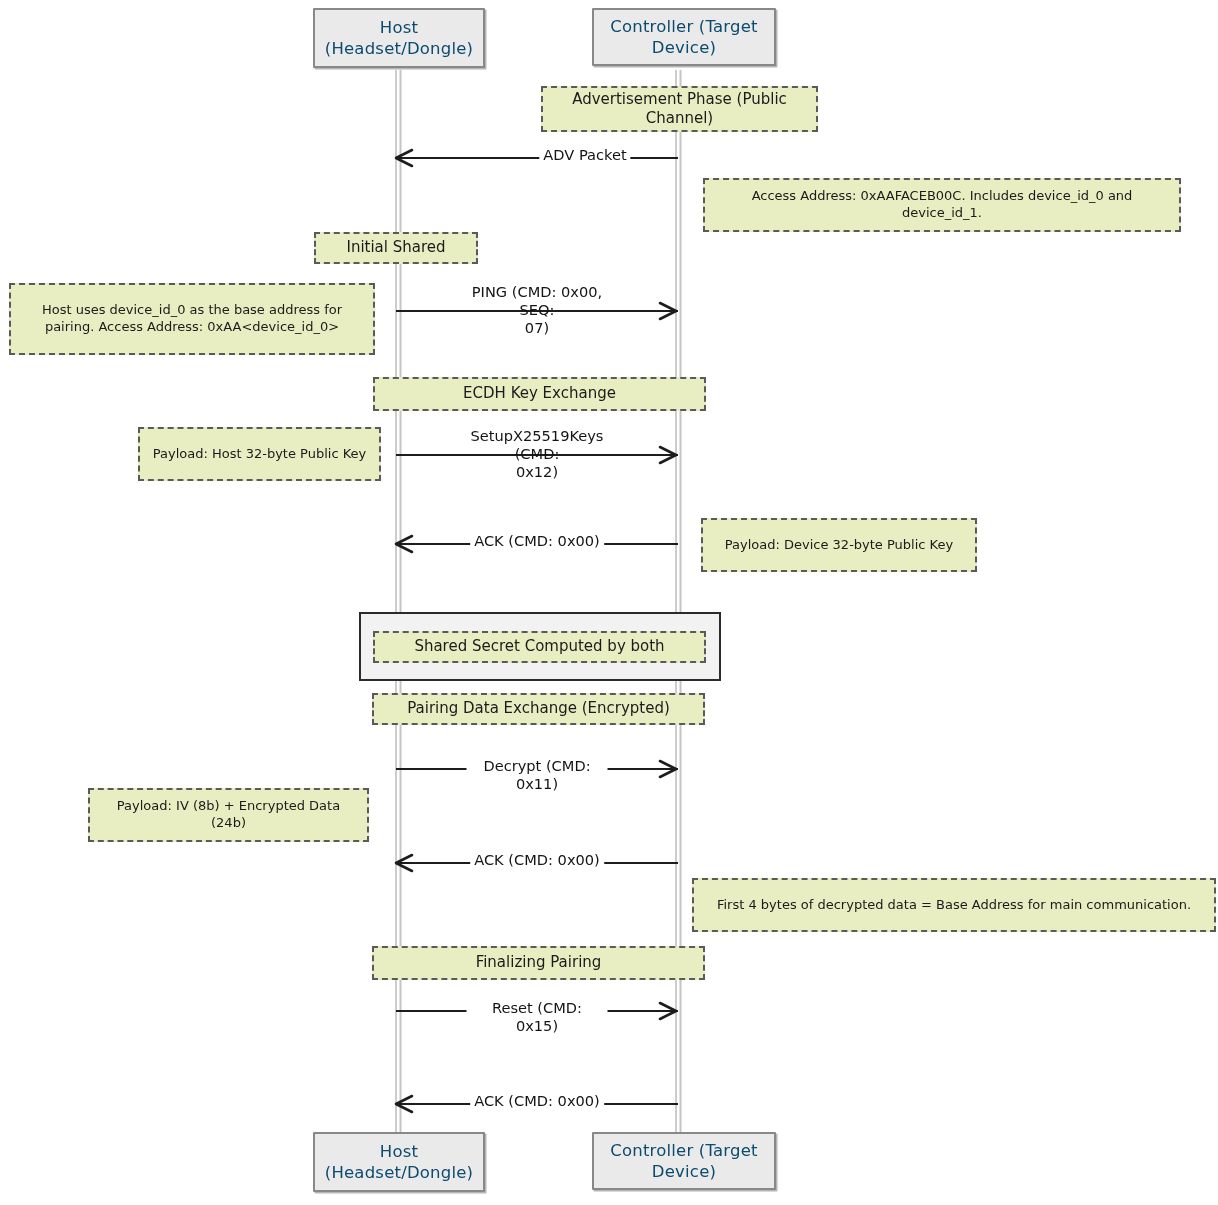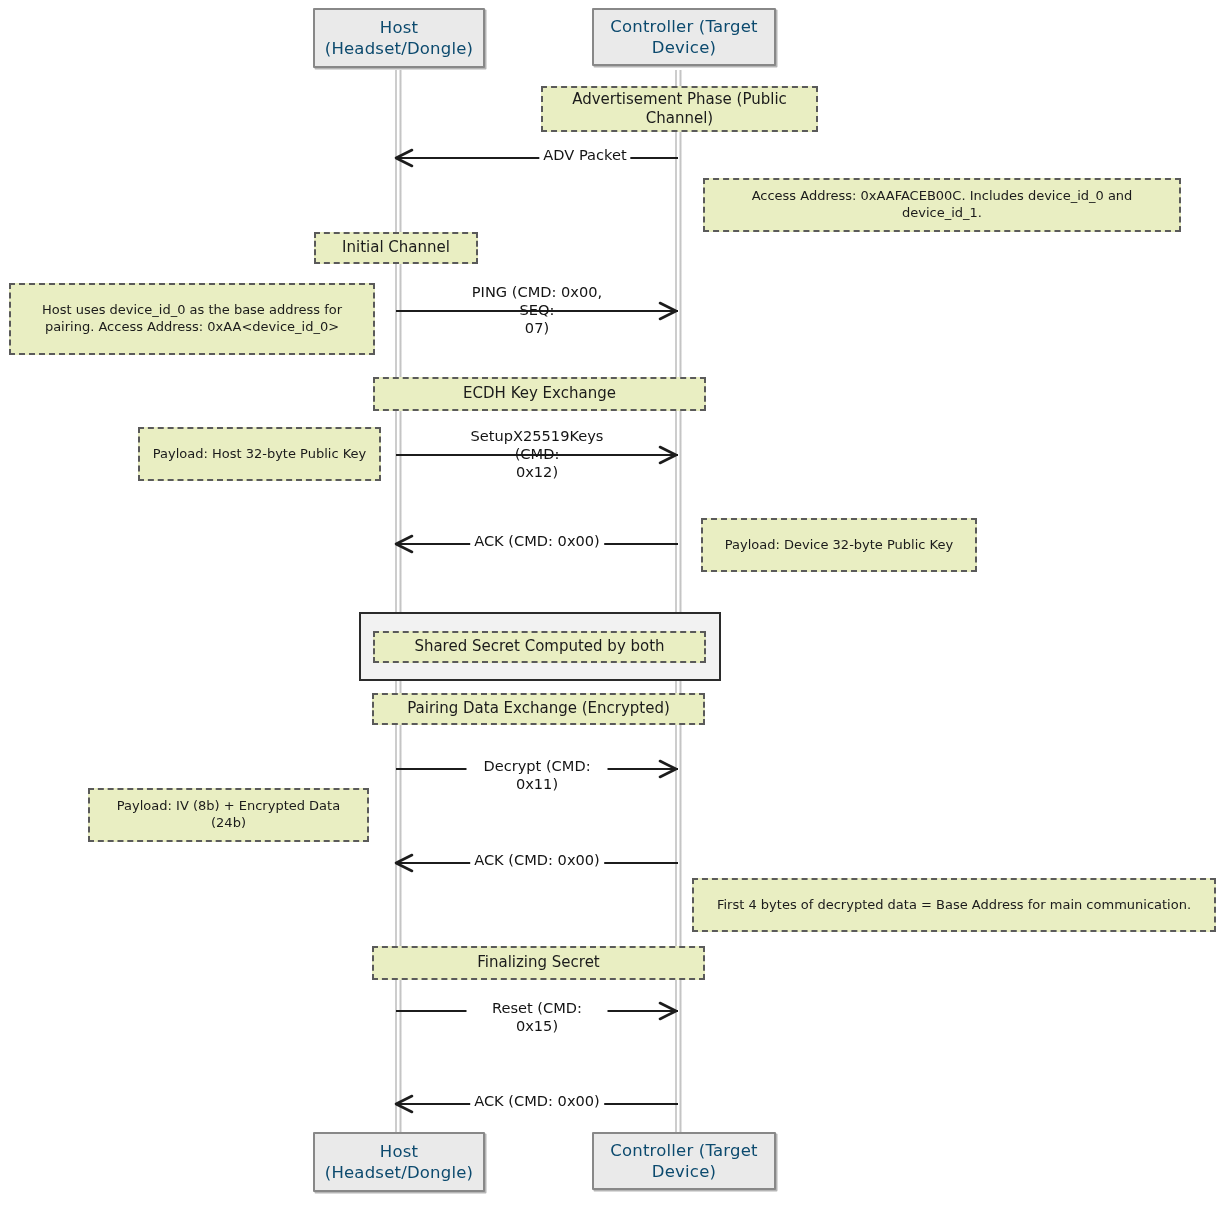--- a/index.html
+++ b/index.html
@@ -142,21 +142,21 @@
       <svg width="20" height="20" viewBox="0 0 20 20">
         <path d="M18 2 L2 10 L18 18" fill="none" stroke="#1c1c1c" stroke-width="2.6" stroke-linecap="round" stroke-linejoin="round"></path>
       </svg>
     </div>
     <div class="label onlinemask" style="top:-11px;margin-left:48px;">ADV Packet</div>
   </div>
 
   <div class="note small" style="left:703px; top:178px; width:478px; height:54px;">Access Address: 0xAAFACEB00C. Includes device_id_0 and
 device_id_1.</div>
 
-  <div class="note" style="left:314px; top:232px; width:164px; height:32px;">Initial Channel</div>
+  <div class="note" style="left:314px; top:232px; width:164px; height:32px;">Initial Shared</div>
 
   <div class="note small" style="left:9px; top:283px; width:366px; height:72px;">Host uses device_id_0 as the base address
 for pairing.
 Access Address: 0xAA&lt;device_id_0&gt;</div>
 
   <div class="msg" style="left:396px; top:310px; width:282px;">
     <div class="line" style="width:282px;"></div>
     <div class="head" style="left:262px;">
       <svg width="20" height="20" viewBox="0 0 20 20">
         <path d="M2 2 L18 10 L2 18" fill="none" stroke="#1c1c1c" stroke-width="2.6" stroke-linecap="round" stroke-linejoin="round"></path>
@@ -219,21 +219,21 @@
       <svg width="20" height="20" viewBox="0 0 20 20">
         <path d="M18 2 L2 10 L18 18" fill="none" stroke="#1c1c1c" stroke-width="2.6" stroke-linecap="round" stroke-linejoin="round"></path>
       </svg>
     </div>
     <div class="label onlinemask" style="top:-11px;">ACK (CMD: 0x00)</div>
   </div>
 
   <div class="note small" style="left:692px; top:878px; width:524px; height:54px;">First 4 bytes of decrypted data = Base Address for main
 communication.</div>
 
-  <div class="note" style="left:372px; top:946px; width:333px; height:34px;">Finalizing Secret</div>
+  <div class="note" style="left:372px; top:946px; width:333px; height:34px;">Finalizing Pairing</div>
 
   <div class="msg" style="left:396px; top:1010px; width:282px;">
     <div class="line" style="width:282px;"></div>
     <div class="head" style="left:262px;">
       <svg width="20" height="20" viewBox="0 0 20 20">
         <path d="M2 2 L18 10 L2 18" fill="none" stroke="#1c1c1c" stroke-width="2.6" stroke-linecap="round" stroke-linejoin="round"></path>
       </svg>
     </div>
     <div class="label onlinemask" style="top:-11px;">Reset (CMD: 0x15)</div>
   </div>

